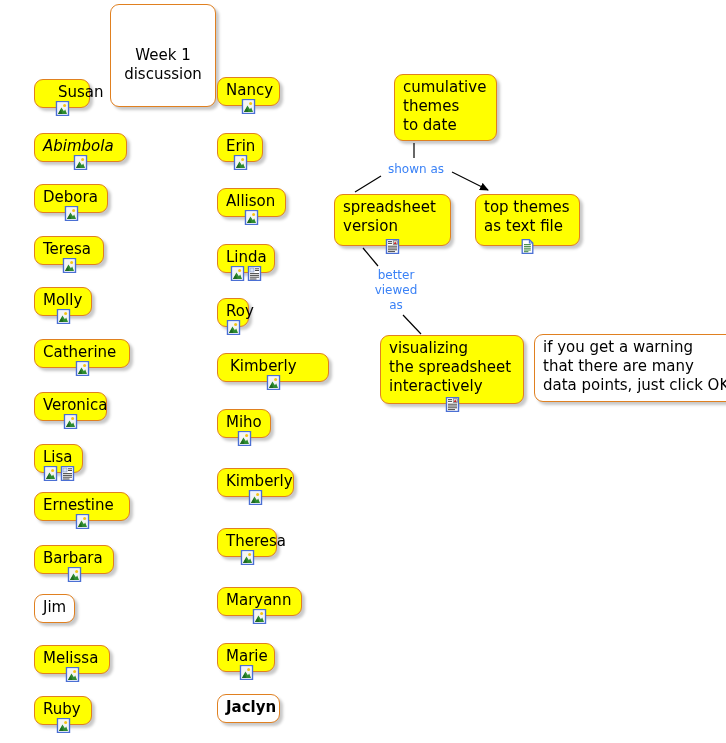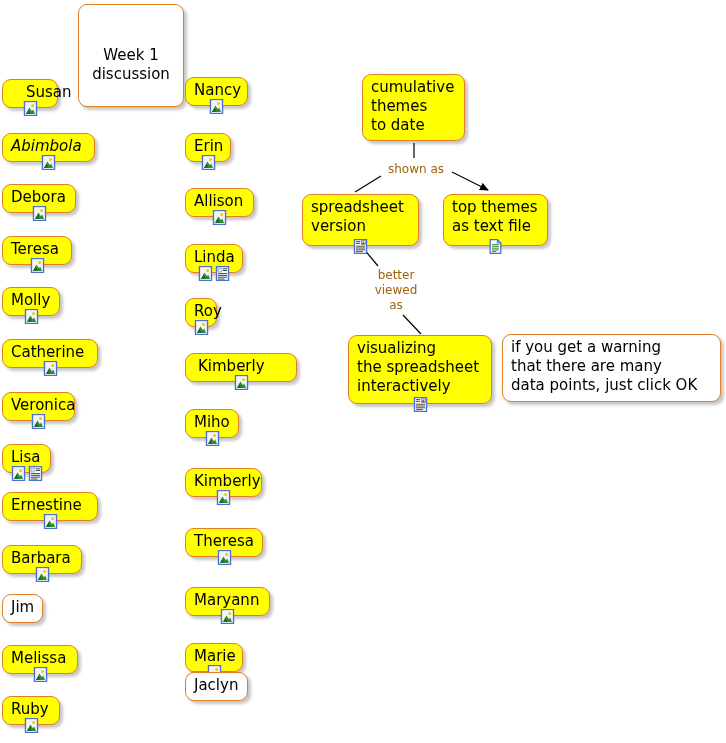--- a/index.html
+++ b/index.html
@@ -26,20 +26,21 @@
     box-sizing: border-box;
     border: 1.5px solid #e08020;
     border-radius: 9px;
     background: #ffff00;
     box-shadow: 3px 3px 3px rgba(0,0,0,0.22);
     padding: 3px 8px 3px 8px;
     font-size: 15px;
     line-height: 19px;
     color: #000000;
     white-space: pre;
+    margin-left: 32px;
   }
   .node.plain {
     background: #ffffff;
   }
   .node .label {
     display: block;
   }
   
   .icons {
     position: absolute;
@@ -55,21 +56,21 @@
   .ico {
     width: 15px;
     height: 15px;
     display: block;
   }
   
   .edge-label {
     position: absolute;
     font-size: 12px;
     line-height: 15px;
-    color: #a16207;
+    color: #3b82f6;
     text-align: center;
     white-space: pre;
   }
 </style>
 </head>
 <body>
 
 <svg id="canvas" viewBox="0 0 726 743" width="726" height="743">
   <defs>
     <marker id="arrowhead" markerWidth="9" markerHeight="8" refX="8" refY="4" orient="auto" markerUnits="userSpaceOnUse">
@@ -250,42 +251,42 @@
             <path d="M3 12.9 L6.4 6.6 L8.9 10.2 L10.2 8.4 L12 12.9 z" fill="#2e8b30"></path>
             <path d="M3 12.9 L5.6 8.6 L7.4 12.9 z" fill="#1f6b22"></path>
           </svg></span></div></div>
     <div class="node" style="left: 185px; top: 468px; width: 77px; min-height: 29px;"><span class="label">Kimberly</span><div class="icons"><span style="display: block;"><svg class="ico" viewBox="0 0 15 15" xmlns="http://www.w3.org/2000/svg">
             <rect x="1.5" y="0.5" width="12" height="14" fill="#ffffff" stroke="#4a6fd4" stroke-width="1.4"></rect>
             <rect x="3" y="2" width="9" height="11" fill="#f4f4f4"></rect>
             <circle cx="9.6" cy="4.6" r="1.5" fill="#f5c518"></circle>
             <path d="M3 12.9 L6.4 6.6 L8.9 10.2 L10.2 8.4 L12 12.9 z" fill="#2e8b30"></path>
             <path d="M3 12.9 L5.6 8.6 L7.4 12.9 z" fill="#1f6b22"></path>
           </svg></span></div></div>
-    <div class="node" style="left: 185px; top: 528px; width: 78px; min-height: 29px;"><span class="label">Theresa</span><div class="icons"><span style="display: block;"><svg class="ico" viewBox="0 0 15 15" xmlns="http://www.w3.org/2000/svg">
+    <div class="node" style="left: 185px; top: 528px; width: 60px; min-height: 29px;"><span class="label">Theresa</span><div class="icons"><span style="display: block;"><svg class="ico" viewBox="0 0 15 15" xmlns="http://www.w3.org/2000/svg">
             <rect x="1.5" y="0.5" width="12" height="14" fill="#ffffff" stroke="#4a6fd4" stroke-width="1.4"></rect>
             <rect x="3" y="2" width="9" height="11" fill="#f4f4f4"></rect>
             <circle cx="9.6" cy="4.6" r="1.5" fill="#f5c518"></circle>
             <path d="M3 12.9 L6.4 6.6 L8.9 10.2 L10.2 8.4 L12 12.9 z" fill="#2e8b30"></path>
             <path d="M3 12.9 L5.6 8.6 L7.4 12.9 z" fill="#1f6b22"></path>
           </svg></span></div></div>
     <div class="node" style="left: 185px; top: 587px; width: 85px; min-height: 29px;"><span class="label">Maryann</span><div class="icons"><span style="display: block;"><svg class="ico" viewBox="0 0 15 15" xmlns="http://www.w3.org/2000/svg">
             <rect x="1.5" y="0.5" width="12" height="14" fill="#ffffff" stroke="#4a6fd4" stroke-width="1.4"></rect>
             <rect x="3" y="2" width="9" height="11" fill="#f4f4f4"></rect>
             <circle cx="9.6" cy="4.6" r="1.5" fill="#f5c518"></circle>
             <path d="M3 12.9 L6.4 6.6 L8.9 10.2 L10.2 8.4 L12 12.9 z" fill="#2e8b30"></path>
             <path d="M3 12.9 L5.6 8.6 L7.4 12.9 z" fill="#1f6b22"></path>
           </svg></span></div></div>
     <div class="node" style="left: 185px; top: 643px; width: 58px; min-height: 29px;"><span class="label">Marie</span><div class="icons"><span style="display: block;"><svg class="ico" viewBox="0 0 15 15" xmlns="http://www.w3.org/2000/svg">
             <rect x="1.5" y="0.5" width="12" height="14" fill="#ffffff" stroke="#4a6fd4" stroke-width="1.4"></rect>
             <rect x="3" y="2" width="9" height="11" fill="#f4f4f4"></rect>
             <circle cx="9.6" cy="4.6" r="1.5" fill="#f5c518"></circle>
             <path d="M3 12.9 L6.4 6.6 L8.9 10.2 L10.2 8.4 L12 12.9 z" fill="#2e8b30"></path>
             <path d="M3 12.9 L5.6 8.6 L7.4 12.9 z" fill="#1f6b22"></path>
           </svg></span></div></div>
-    <div class="node plain" style="left: 185px; top: 672px; width: 63px; min-height: 29px;"><span class="label">Jaclyn</span></div>
+    <div class="node plain" style="left: 185px; top: 694px; width: 63px; min-height: 29px; font-weight: bold;"><span class="label">Jaclyn</span></div>
   </div>
 <div id="flow-mount">
     <div class="node" style="left: 362px; top: 74px; width: 103px; min-height: 67px;"><span class="label">cumulative
 themes
 to date</span></div>
     <div class="node" style="left: 302px; top: 194px; width: 117px; min-height: 52px;"><span class="label">spreadsheet
 version</span><div class="icons"><span style="display: block;"><svg class="ico" viewBox="0 0 15 15" xmlns="http://www.w3.org/2000/svg">
             <rect x="1.5" y="0.5" width="12" height="14" fill="#ffffff" stroke="#4a6fd4" stroke-width="1.4"></rect>
             <rect x="8.2" y="1.8" width="4" height="3.6" fill="#e8e8e8" stroke="#555" stroke-width="0.6"></rect>
             <path d="M8.7 5 L10.2 2.6 L11.7 5 z" fill="#cc2222"></path>

